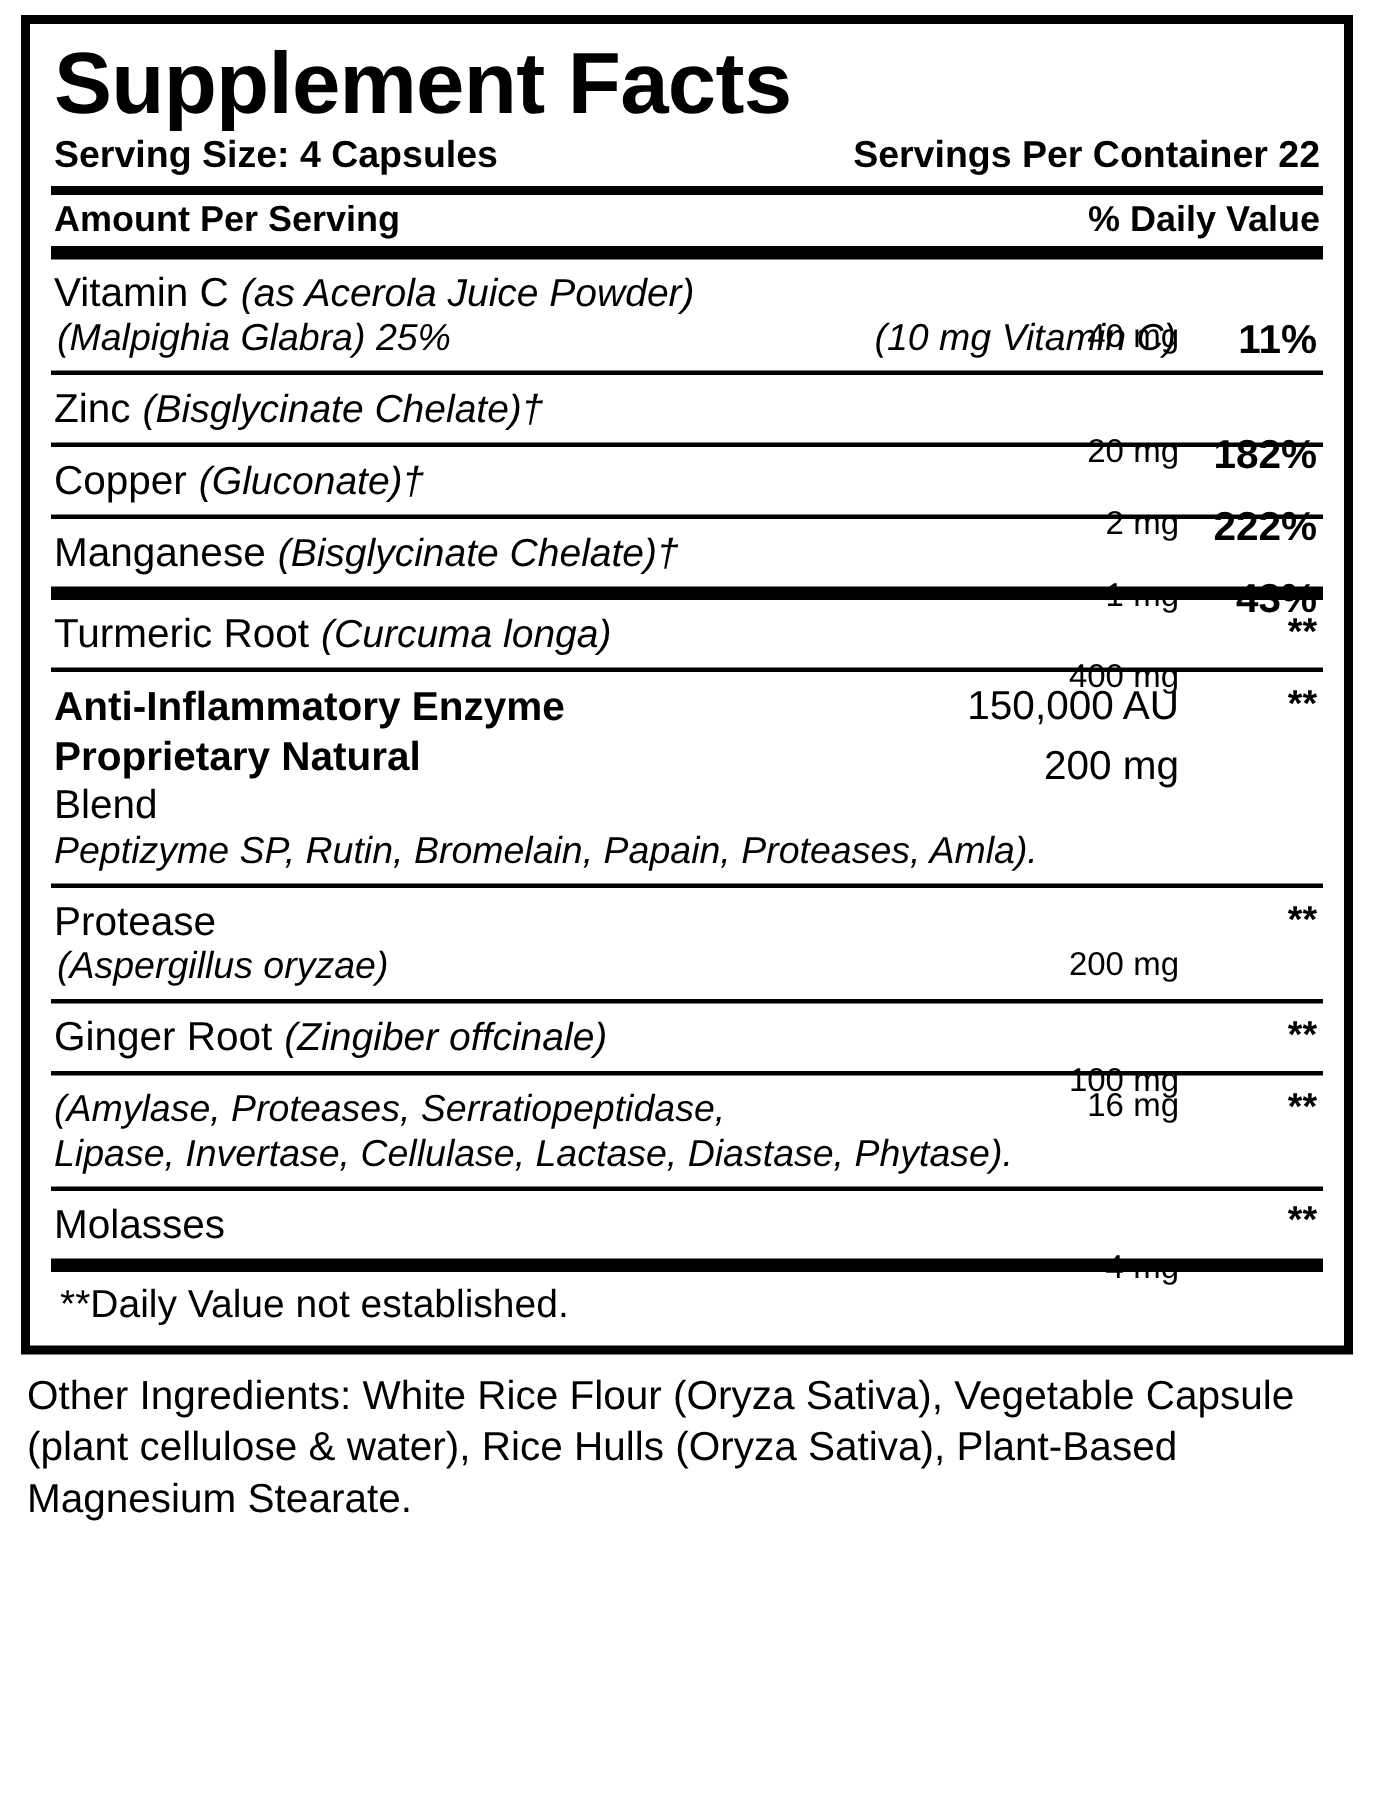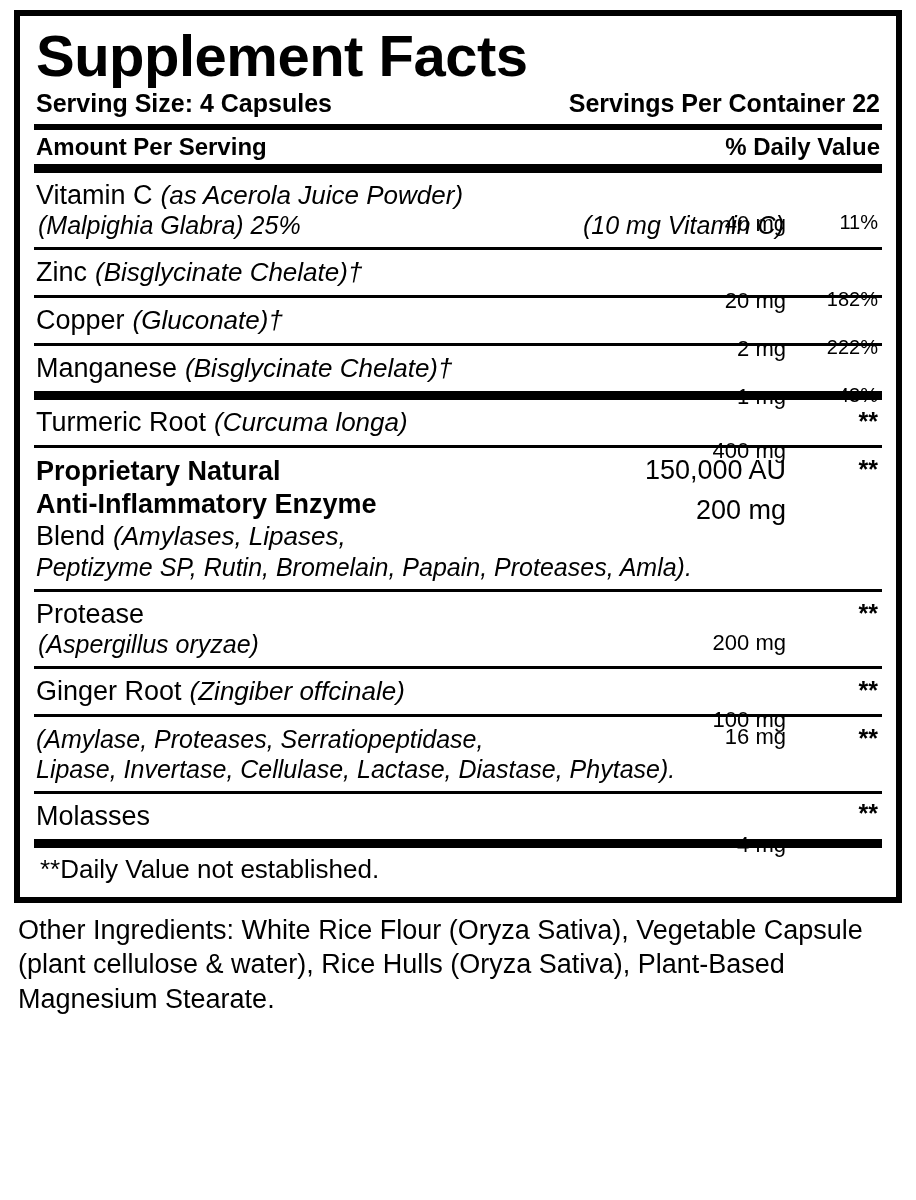--- a/index.html
+++ b/index.html
@@ -83,22 +83,22 @@
   }
   .amt {
     font-size: 22px;
     font-weight: normal;
     position: absolute;
     right: 96px;
     text-align: right;
     white-space: nowrap;
   }
   .dv {
-    font-size: 20px;
-    font-weight: normal;
+    font-size: 27px;
+    font-weight: bold;
     position: absolute;
     right: 4px;
     text-align: right;
     white-space: nowrap;
   }
   .dv.stars {
     font-size: 25px;
     font-weight: bold;
     top: 0px;
     line-height: 1;
@@ -223,25 +223,24 @@
         <span class="nm">Turmeric Root</span>
         <span class="nm-it">(Curcuma longa)</span>
       </div>
       <span class="amt">400 mg</span>
       <span class="dv stars" style="top:6px;">**</span>
     </div>
 
     <div class="rule-thin"></div>
 
     <div class="row">
+      <div class="blend-name">Anti-Inflammatory Enzyme</div>
       <div class="blend-name">Proprietary Natural</div>
-      <div class="blend-name">Anti-Inflammatory Enzyme</div>
       <div class="line">
         <span class="nm">Blend</span>
-        <span class="nm-it">(Amylases, Lipases,</span>
       </div>
       <div class="ital-cont">Peptizyme SP, Rutin, Bromelain, Papain, Proteases, Amla).</div>
       <span class="blend-amt1">150,000 AU</span>
       <span class="blend-amt2">200 mg</span>
       <span class="dv stars" style="top:6px;">**</span>
     </div>
 
     <div class="rule-thin"></div>
 
     <div class="row">

